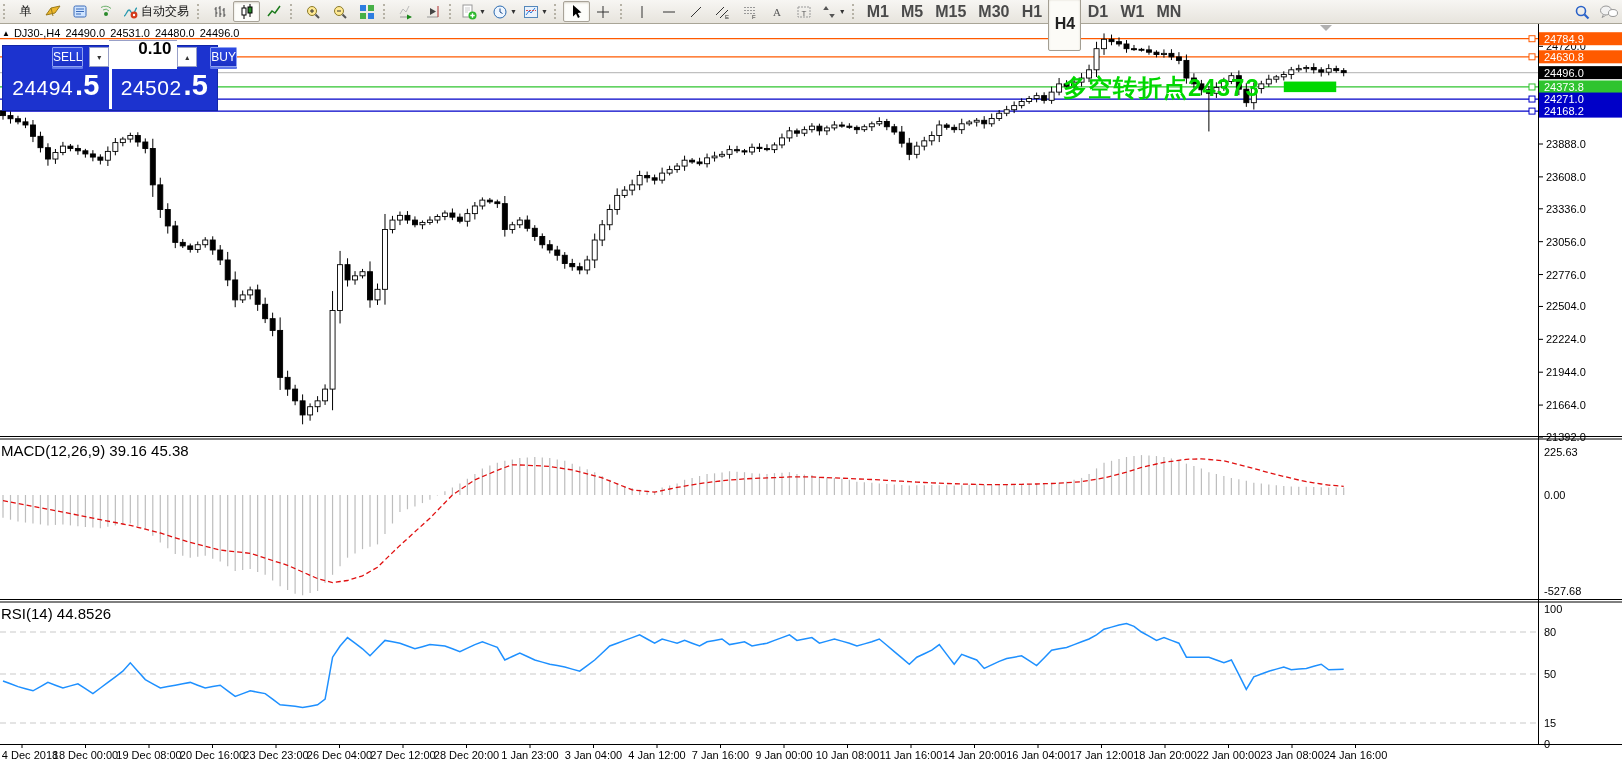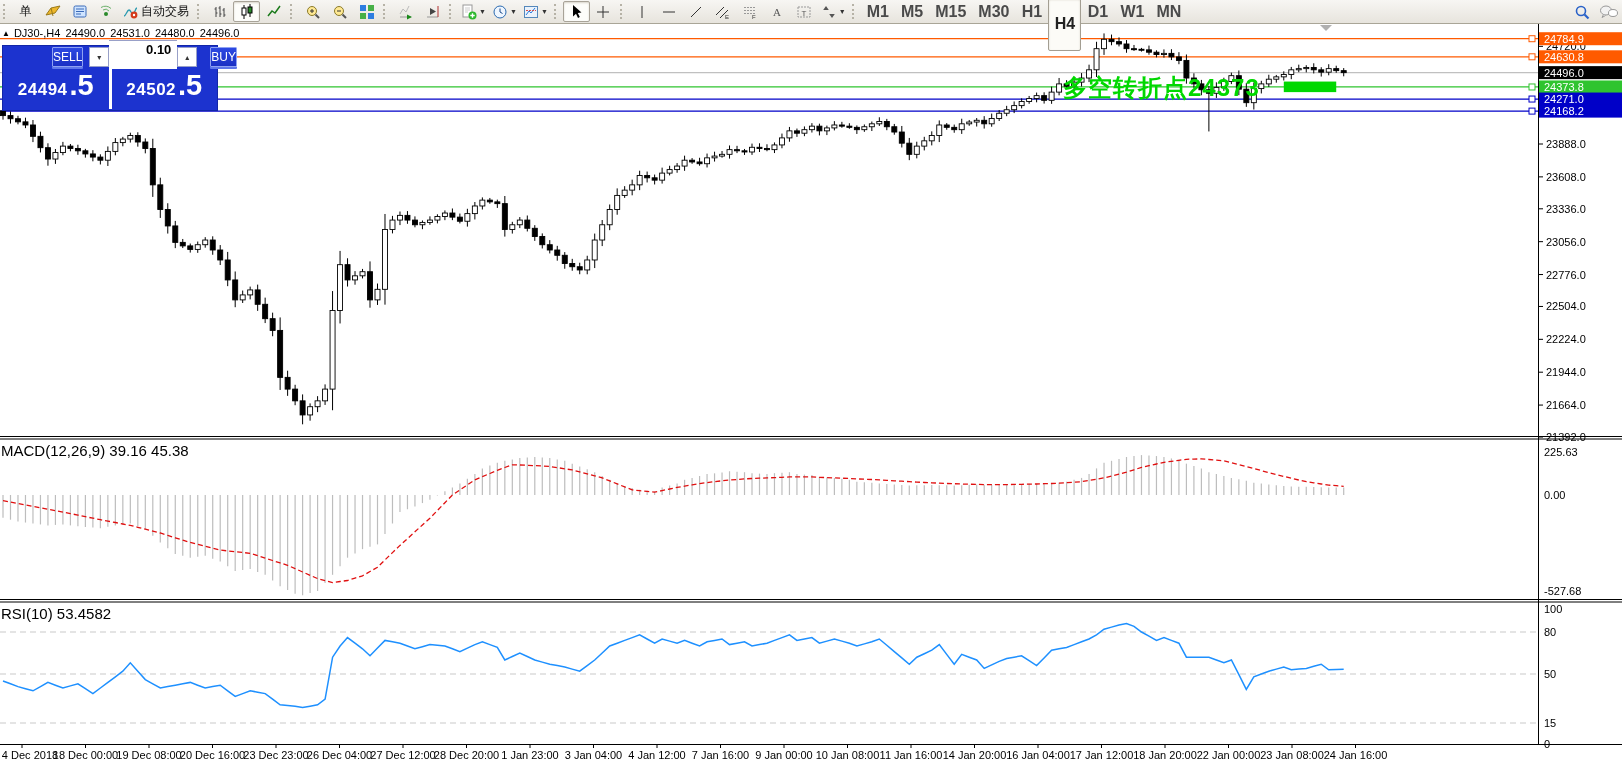--- a/index.html
+++ b/index.html
@@ -30,25 +30,25 @@
     background:#1c33cf;border:1px solid #1226a8;}
   #trade .row1{display:flex;align-items:center;height:20px;margin:1px 1px 0 1px;}
   .tp-btn{background:linear-gradient(#2d49e2,#1a2fc4);border:1px solid #8fa2f2;color:#fff;
     font-size:12px;text-align:center;height:18px;line-height:18px;border-radius:1px;margin-left:48px;}
   #sellbtn{width:44px;box-shadow:0 2px 0 #5f77ea;}
   #buybtn{width:60px;box-shadow:0 2px 0 #5f77ea;margin-left:10px;}
   #spin{display:flex;align-items:center;height:20px;margin:0 3px 0 6px;}
   .spin-b{width:18px;height:18px;background:#fff;border:1px solid #98a0c8;display:flex;
     align-items:center;justify-content:center;font-size:8px;color:#333;}
   #vol{width:62px;height:16px;border:1px solid #98a0c8;border-left:none;border-right:none;
-    font-family:"Liberation Sans",sans-serif;font-size:13px;font-weight:bold;text-align:right;padding:0 6px 16px 0;}
+    font-family:"Liberation Sans",sans-serif;font-size:17px;font-weight:bold;text-align:right;padding:0 6px 16px 0;}
   #trade .row2{display:flex;height:40px;margin-top:2px;}
   .pricebox{flex:1;background:#1c33cf;color:#fff;display:flex;align-items:baseline;justify-content:center;}
   .pricebox.left{border-right:3px solid #fff;}
-  .p-int{font-size:17px;font-weight:bold;letter-spacing:.5px;}
+  .p-int{font-size:21px;font-weight:normal;letter-spacing:.5px;}
   .p-frac{font-size:29px;font-weight:bold;margin-left:2px;}
   #note{position:absolute;left:1063px;top:72px;z-index:18;font-size:24px;font-weight:bold;
     letter-spacing:1px;white-space:nowrap;}
   .indlabel{position:absolute;left:1px;z-index:18;font-size:15px;color:#000;white-space:nowrap;}
   #macdlabel{top:442px;}
   #rsilabel{top:605px;}
 </style>
 </head>
 <body>
 
@@ -1041,14 +1041,14 @@
       </div>
       <div class="pricebox">
         <span class="p-int">24502</span>
         <span class="p-frac">.5</span>
       </div>
     </div>
   </div>
 
   <div id="note" style="color: rgb(0, 216, 0);">多空转折点24373</div>
   <div id="macdlabel" class="indlabel">MACD(12,26,9) 39.16 45.38</div>
-  <div id="rsilabel" class="indlabel">RSI(10) 53.4582</div>
+  <div id="rsilabel" class="indlabel">RSI(14) 44.8526</div>
 </div>
 
 </body></html>

